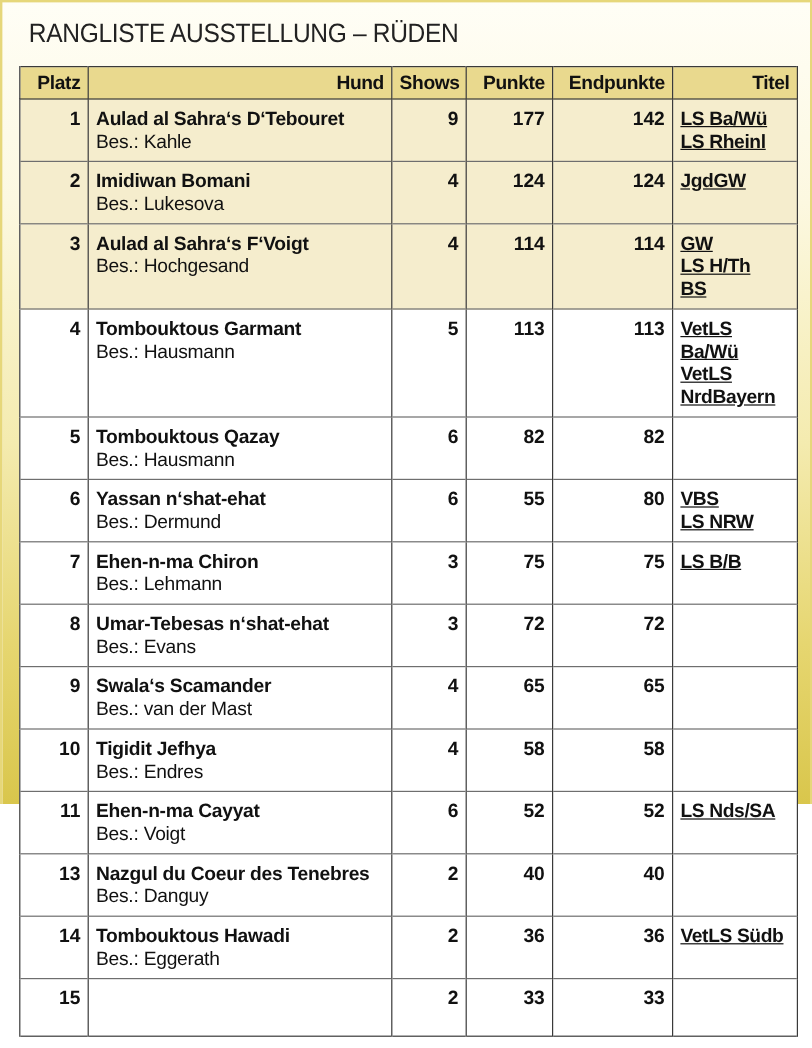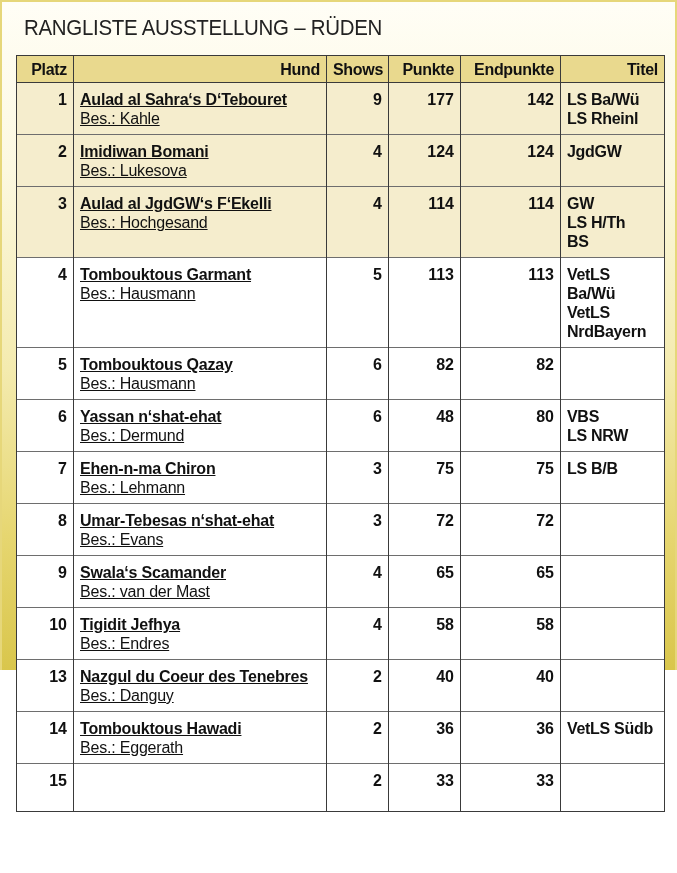--- a/index.html
+++ b/index.html
@@ -45,25 +45,25 @@
       text-align: right;
       height: 26px;
       vertical-align: middle;
       border-bottom: 1.5px solid #3a3a3a;
       letter-spacing: -0.3px;
     }
     tr.row td { border-top: 1.5px solid #6e6e6e; }
     tr.row.top td { background: #F5EDCD; }
     td { padding-top: 7px; padding-bottom: 6px; }
     td.num { text-align: right; font-weight: bold; }
-    td.dog { font-weight: normal; text-decoration: underline; }
+    td.dog { font-weight: normal; }
     .dog-name { font-weight: bold; display: block; letter-spacing: -0.2px; }
     .owner { display: block; font-weight: normal; letter-spacing: -0.2px; }
     td.titles { font-weight: bold; letter-spacing: -0.3px; }
-    .title-line { display: block; }
+    .title-line { display: block; text-decoration: underline; }
     col.c-platz { width: 57px; }
     col.c-hund { width: 253px; }
     col.c-shows { width: 62px; }
     col.c-punkte { width: 72px; }
     col.c-end { width: 100px; }
     col.c-titel { width: 104px; }
   </style>
 </head>
 <body>
 
@@ -113,21 +113,21 @@
           <td class="num">4</td>
           <td class="num">124</td>
           <td class="num">124</td>
           <td class="titles">
             <span class="title-line">JgdGW</span>
           </td>
         </tr>
         <tr class="row top" style="height: 67px;">
           <td class="num">3</td>
           <td class="dog">
-            <span class="dog-name">Aulad al JgdGW‘s F‘Ekelli</span>
+            <span class="dog-name">Aulad al Sahra‘s F‘Voigt</span>
             <span class="owner">Bes.: Hochgesand</span>
           </td>
           <td class="num">4</td>
           <td class="num">114</td>
           <td class="num">114</td>
           <td class="titles">
             <span class="title-line">GW</span>
             <span class="title-line">LS H/Th</span>
             <span class="title-line">BS</span>
           </td>
@@ -159,21 +159,21 @@
           <td class="num">82</td>
           <td class="titles"></td>
         </tr>
         <tr class="row" style="height: 51px;">
           <td class="num">6</td>
           <td class="dog">
             <span class="dog-name">Yassan n‘shat-ehat</span>
             <span class="owner">Bes.: Dermund</span>
           </td>
           <td class="num">6</td>
-          <td class="num">48</td>
+          <td class="num">55</td>
           <td class="num">80</td>
           <td class="titles">
             <span class="title-line">VBS</span>
             <span class="title-line">LS NRW</span>
           </td>
         </tr>
         <tr class="row" style="height: 46px;">
           <td class="num">7</td>
           <td class="dog">
             <span class="dog-name">Ehen-n-ma Chiron</span>
@@ -211,20 +211,33 @@
         <tr class="row" style="height: 48px; margin-left: 44px;">
           <td class="num">10</td>
           <td class="dog">
             <span class="dog-name">Tigidit Jefhya</span>
             <span class="owner">Bes.: Endres</span>
           </td>
           <td class="num">4</td>
           <td class="num">58</td>
           <td class="num">58</td>
           <td class="titles"></td>
+        </tr>
+        <tr class="row" style="height: 49px;">
+          <td class="num">11</td>
+          <td class="dog">
+            <span class="dog-name">Ehen-n-ma Cayyat</span>
+            <span class="owner">Bes.: Voigt</span>
+          </td>
+          <td class="num">6</td>
+          <td class="num">52</td>
+          <td class="num">52</td>
+          <td class="titles">
+            <span class="title-line">LS Nds/SA</span>
+          </td>
         </tr>
         <tr class="row" style="height: 49px; margin-left: 44px;">
           <td class="num">13</td>
           <td class="dog">
             <span class="dog-name">Nazgul du Coeur des Tenebres</span>
             <span class="owner">Bes.: Danguy</span>
           </td>
           <td class="num">2</td>
           <td class="num">40</td>
           <td class="num">40</td>

